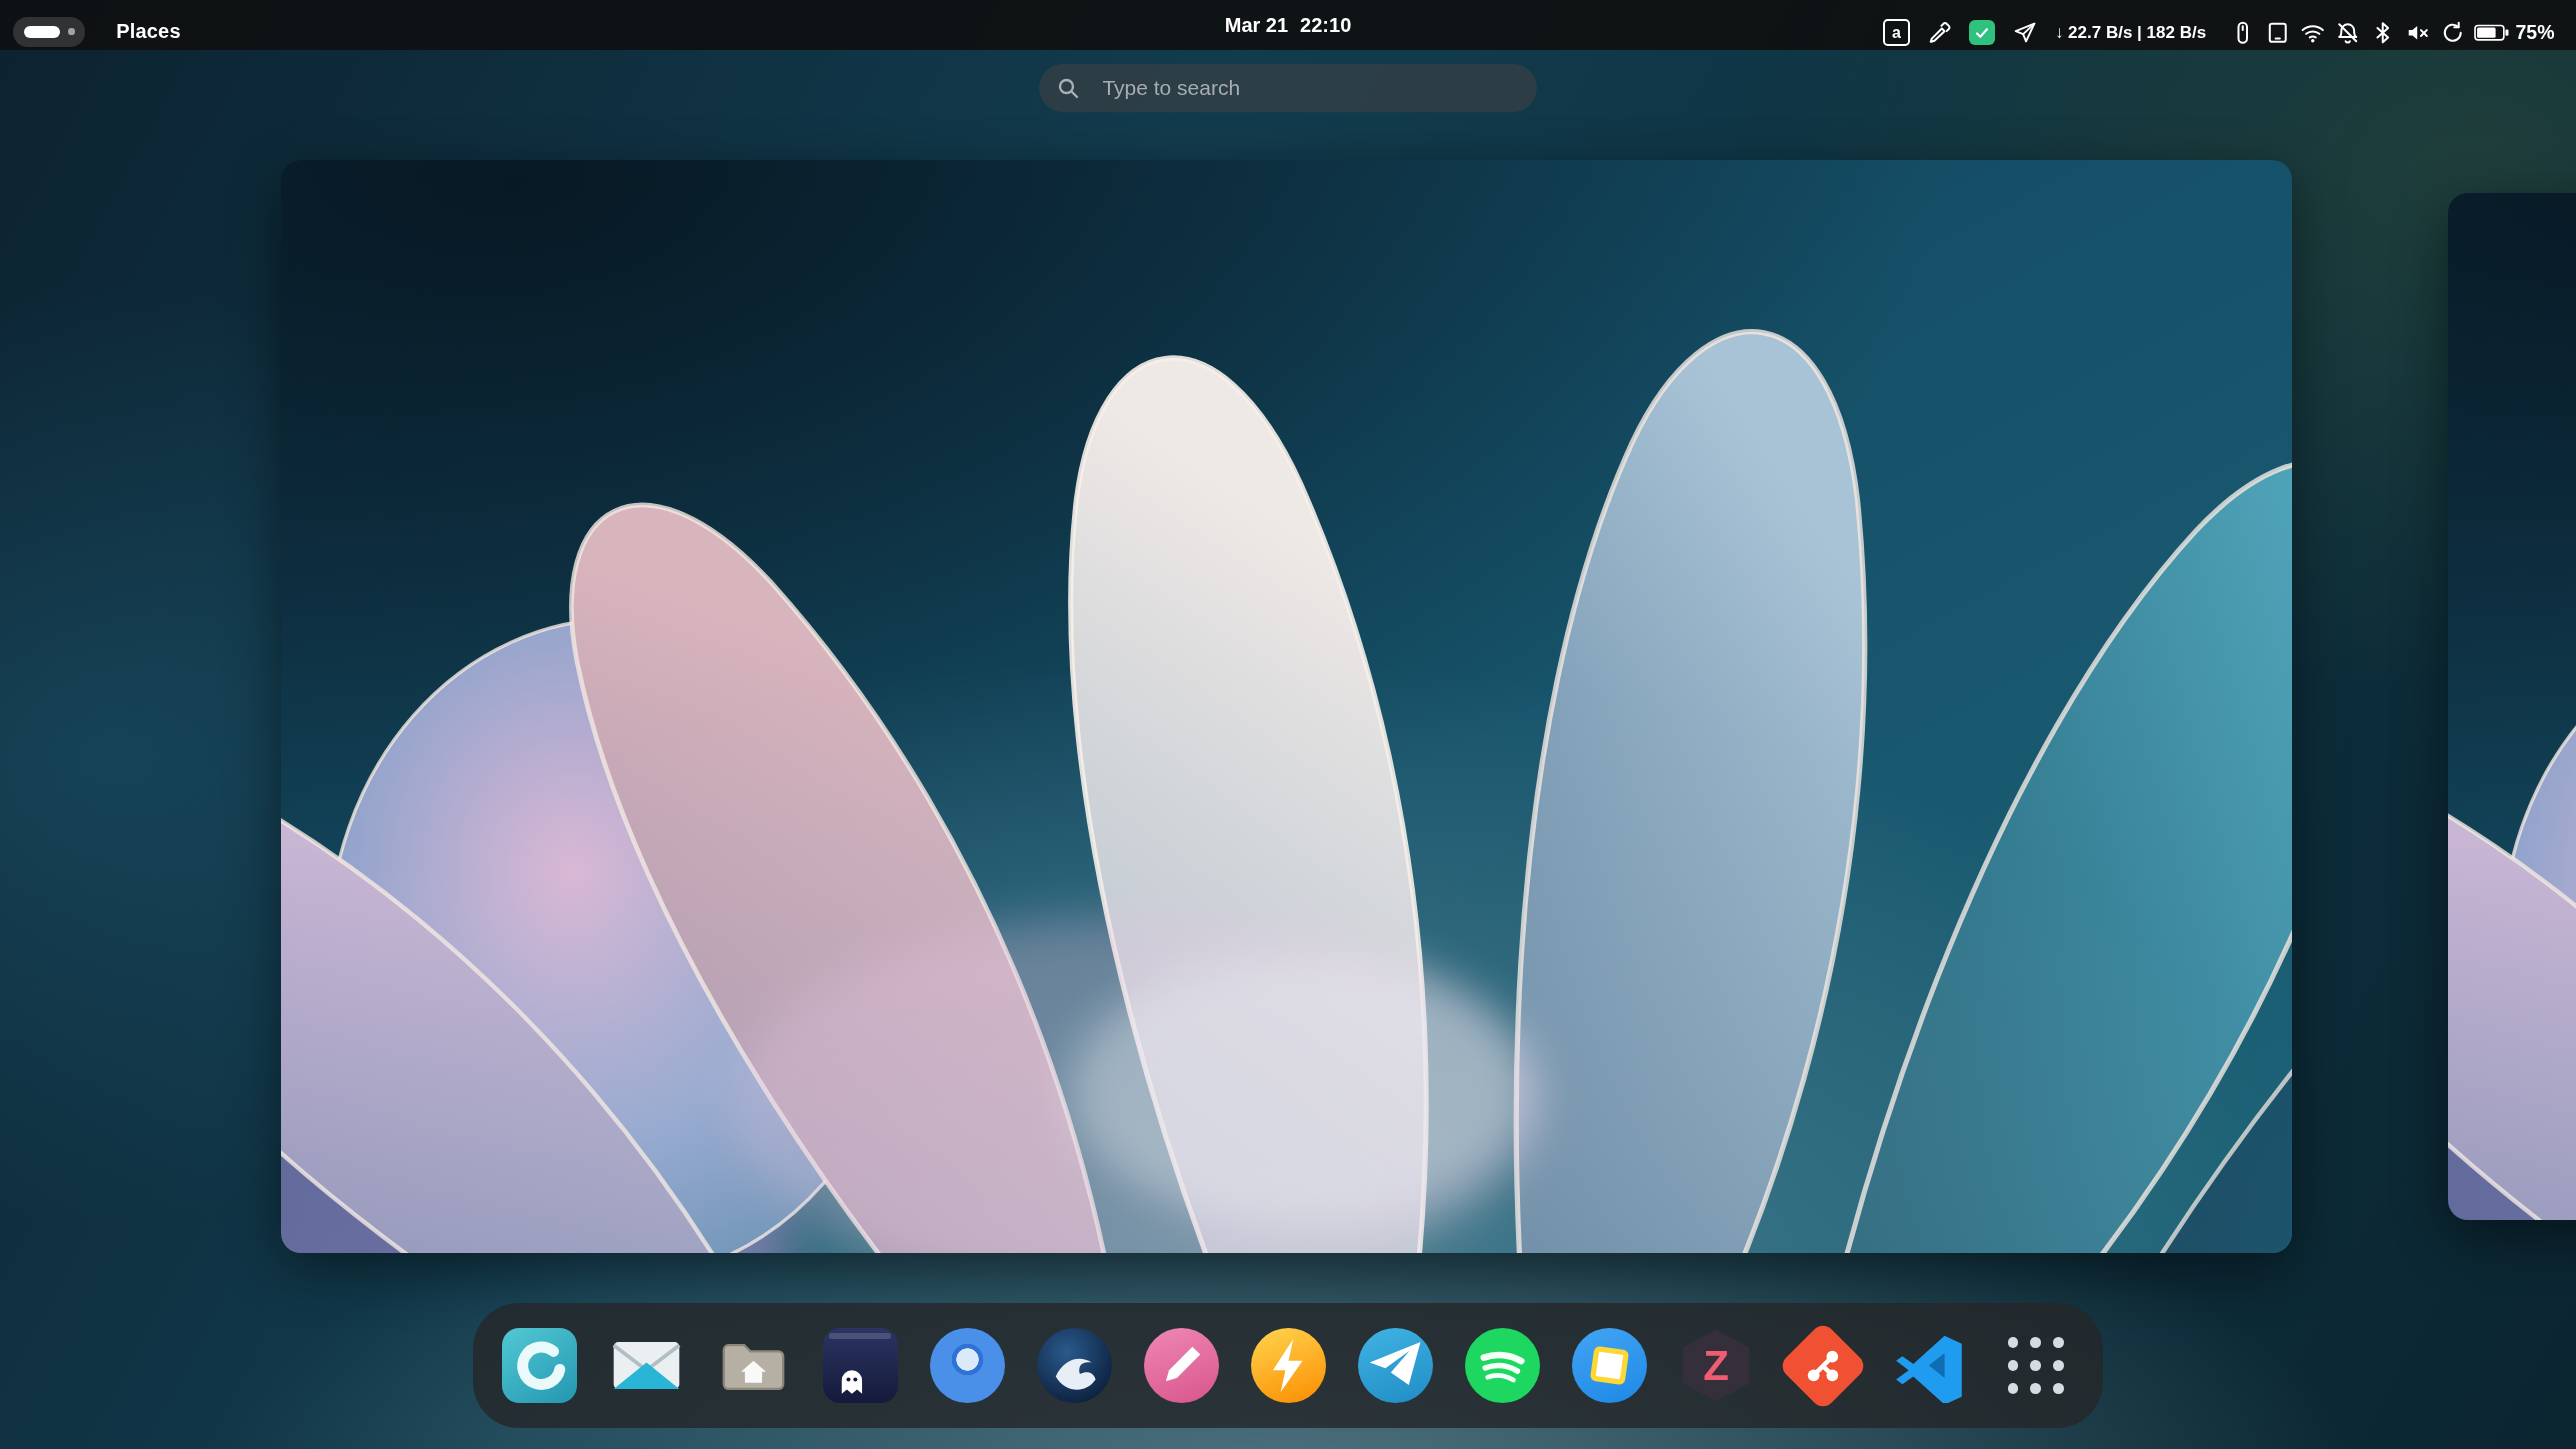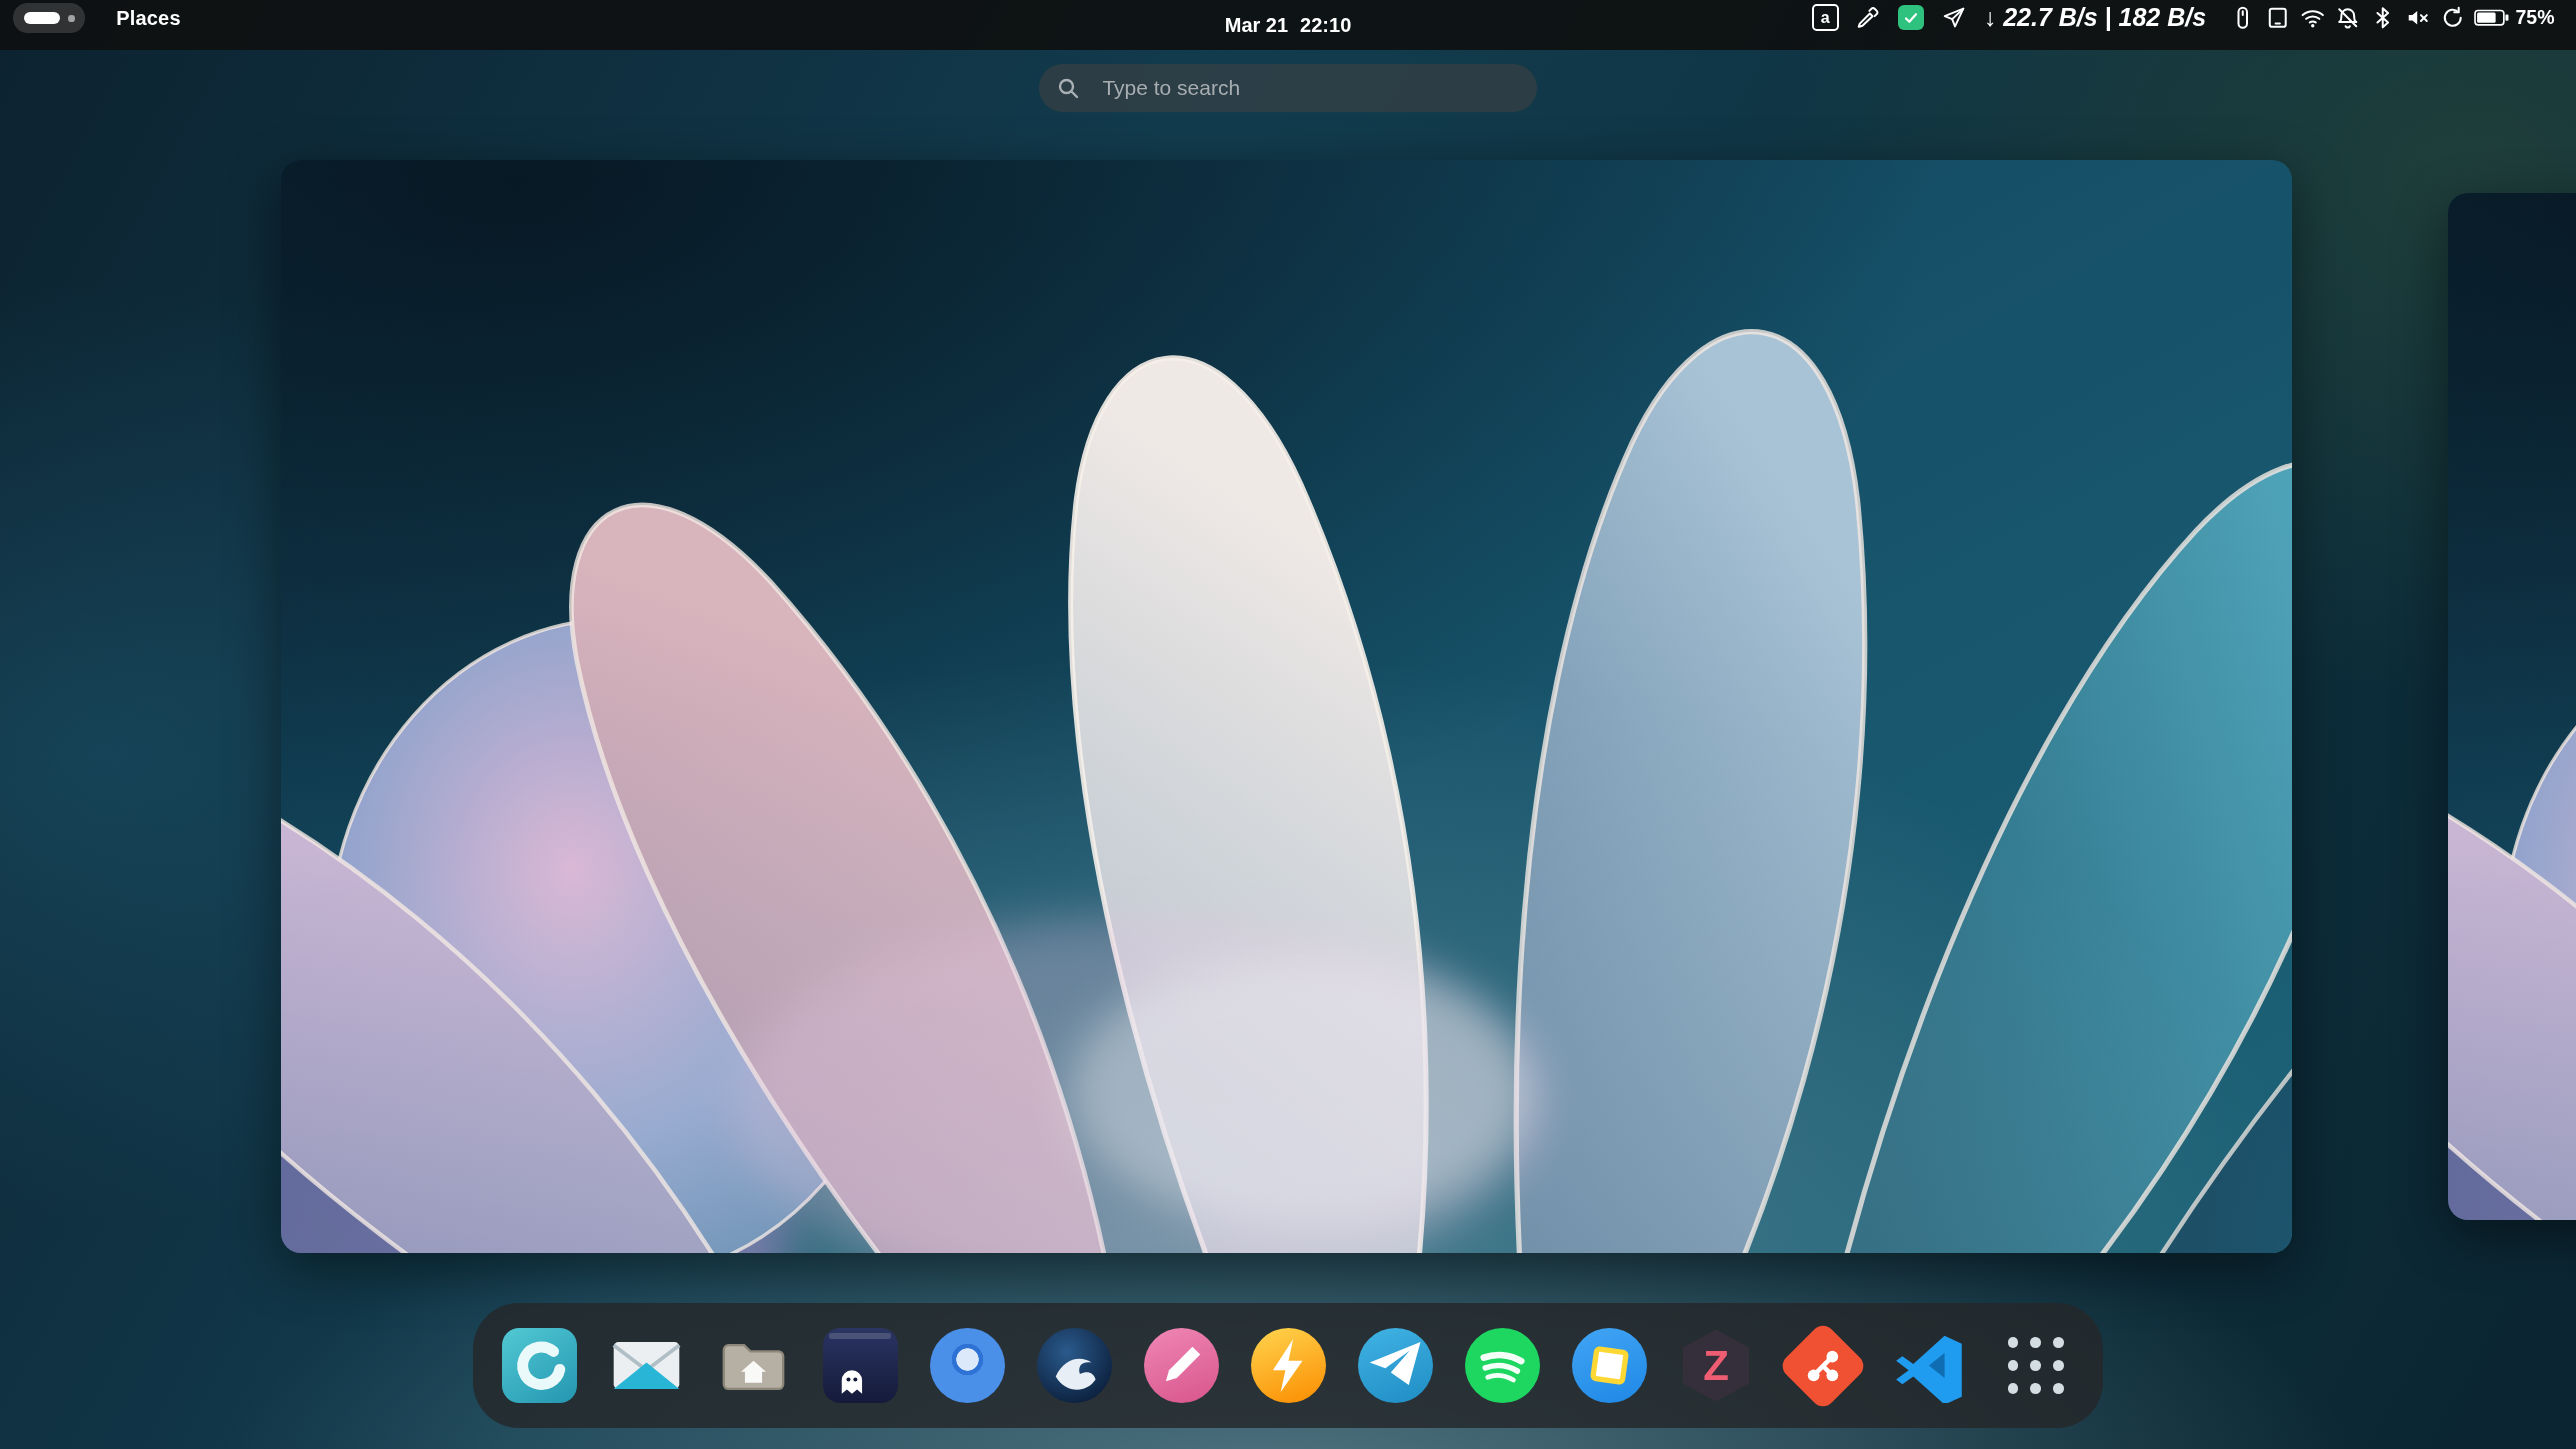--- a/index.html
+++ b/index.html
@@ -7,40 +7,40 @@
     font-family:"Liberation Sans","DejaVu Sans",sans-serif;color:#fff;}
   .bg{position:absolute;inset:0;
     background:
       radial-gradient(1744px 637px at 50% 104%, rgba(150,185,195,.50), rgba(150,185,195,0) 62%),
       radial-gradient(1006px 738px at 96% 12%, rgba(45,75,58,.55), rgba(45,75,58,0) 70%),
       radial-gradient(939px 671px at 4% 52%, rgba(32,95,120,.45), rgba(32,95,120,0) 70%),
       linear-gradient(118deg,#0c2230 0%,#123c4e 38%,#0e3240 66%,#0b2531 100%);}
 
   
   .topbar{position:absolute;left:0;top:0;width:100%;height:50px;
-    background:rgba(15,17,18,.95);display:flex;align-items:flex-start;z-index:10;}
+    background:rgba(15,17,18,.95);display:flex;align-items:flex-end;z-index:10;}
   .tb-left{display:flex;align-items:center;gap:20px;margin-left:13.4px;}
   .ws-ind{display:flex;align-items:center;gap:8px;height:29.5px;padding:0 10.7px;
     background:rgba(255,255,255,.14);border:0;border-radius:14.8px;cursor:pointer;}
   .ws-pill{width:36px;height:12px;border-radius:6px;background:#fff;display:block;}
   .ws-dot{width:6.7px;height:6.7px;border-radius:50%;background:rgba(255,255,255,.55);display:block;}
   .places{background:none;border:0;color:#fff;font-size:20px;font-weight:700;
     letter-spacing:0.2px;cursor:pointer;padding:6.7px 10.7px;border-radius:9.4px;}
   .clock{position:absolute;left:50%;top:0;transform:translateX(-50%);height:50px;
     display:flex;align-items:center;gap:12px;background:none;border:0;color:#fff;
     font-size:20px;font-weight:700;cursor:pointer;}
   .tb-right{margin-left:auto;margin-right:14.8px;display:flex;align-items:center;gap:16px;}
   .tray{display:flex;align-items:center;gap:14.8px;}
   .tray .tico{display:flex;align-items:center;justify-content:center;width:28px;height:28px;
     background:none;border:0;cursor:pointer;padding:0;}
   .abox{width:23px;height:23px;border:2px solid #fff;border-radius:4.7px;color:#fff;
     font-size:16px;font-weight:600;display:flex;align-items:center;justify-content:center;line-height:1;}
   .gapp{width:25.5px;height:25.5px;border-radius:6px;background:#2ec27e;display:flex;
     align-items:center;justify-content:center;}
-  .speed{font-size:25px;font-weight:600;white-space:nowrap;font-style:italic;}
+  .speed{font-size:17px;font-weight:600;white-space:nowrap;}
   .qs{display:flex;align-items:center;gap:8px;background:none;border:0;color:#fff;
     cursor:pointer;padding:4px 6.7px;border-radius:10.7px;}
   .sico{width:27px;height:27px;display:flex;align-items:center;justify-content:center;}
   .sico svg{width:25.5px;height:25.5px;stroke:#fff;fill:none;stroke-width:1.9;
     stroke-linecap:round;stroke-linejoin:round;}
   .batt{display:flex;align-items:center;gap:6.7px;}
   .batt svg{width:35px;height:17.4px;}
   .battxt{font-size:19.5px;font-weight:700;}
 
   

